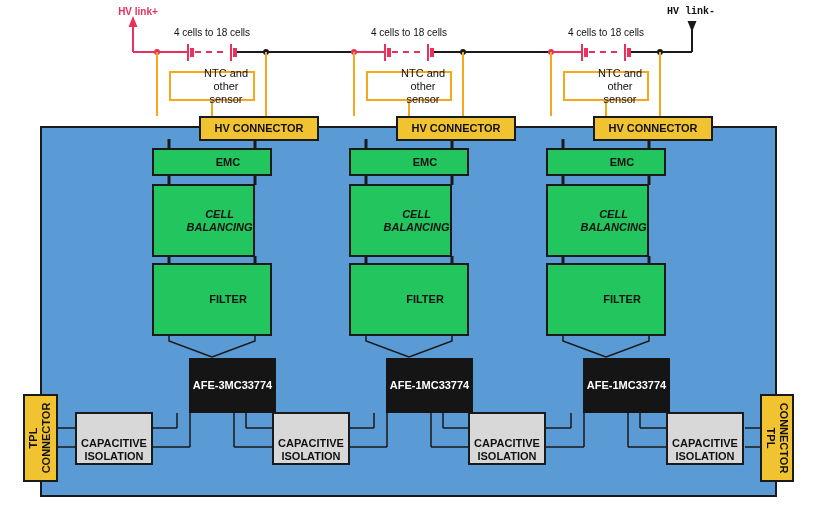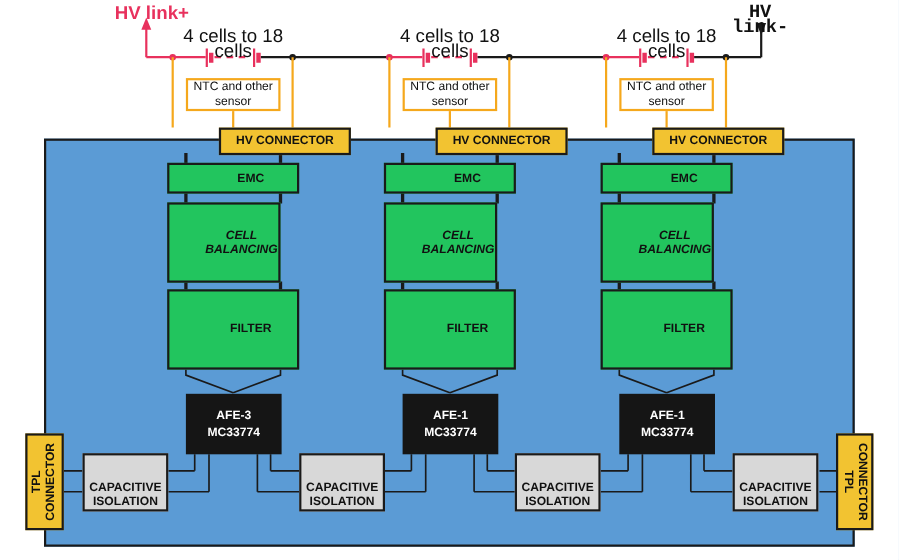--- a/index.html
+++ b/index.html
@@ -13,43 +13,43 @@
   }
   .wires{position:absolute;left:0;top:0;width:817px;height:509px;z-index:2;pointer-events:none;}
   .box{
     position:absolute;box-sizing:border-box;border:2px solid #1a1a1a;
     display:flex;align-items:center;justify-content:center;text-align:center;
     font-size:11px;font-weight:bold;z-index:3;line-height:13px;
   }
   .lightblue{background:#22c55e;padding-left:32px;}
   .yellow{background:#F2C331;}
   .gray{background:#D8D8D8;flex-direction:column;justify-content:flex-end;}
-  .white-orange{background:#ffffff;border:2px solid #F5A81C;font-weight:normal;flex-direction:column;}
-  .afe{background:#151515;color:#ffffff;flex-direction:column;border:none;}
+  .white-orange{background:#ffffff;border:2px solid #F5A81C;font-weight:normal;flex-direction:column;padding-left:28px;}
+  .afe{background:#151515;color:#ffffff;flex-direction:row;border:none;margin-left:20px;}
   .afe .afe-name{line-height:15px;font-weight:bold;}
   .afe .afe-part{line-height:15px;font-weight:bold;}
   
   .c1{left:152px;} .c2{left:349px;} .c3{left:546px;}
   .n1{left:169px;} .n2{left:366px;} .n3{left:563px;}
   .a1{left:169px;} .a2{left:366px;} .a3{left:563px;}
   .hvc{top:116px;width:120px;height:25px;margin-left:47px;}
   .emc{top:148px;width:120px;height:28px;}
   .cb{top:184px;width:103px;height:73px;font-style:italic;}
   .flt{top:263px;width:120px;height:73px;}
   .afe{top:358px;width:87px;height:55px;position:absolute;}
   .ntc{top:71px;width:86px;height:30px;position:absolute;}
   .ci{top:412px;width:78px;height:53px;}
   .ci1{left:75px;} .ci2{left:272px;} .ci3{left:468px;} .ci4{left:666px;}
   .tpl{top:394px;width:35px;height:88px;}
   .tpl-l{left:23px;} .tpl-r{left:760px;width:34px;}
   .tpl-inner{display:flex;flex-direction:column;width:84px;text-align:center;line-height:13px;}
   .tpl-l .tpl-inner{transform:rotate(-90deg);}
   .tpl-r .tpl-inner{transform:rotate(90deg);flex-direction:column-reverse;}
   .toplabel{
-    position:absolute;z-index:3;font-size:17px;text-align:center;height:14px;line-height:14px;
+    position:absolute;z-index:3;font-size:10px;text-align:center;height:14px;line-height:14px;
   }
   .cells{top:26px;width:120px;font-weight:normal;color:#111;}
   .hvplus{left:104px;top:5px;width:68px;font-weight:bold;color:#E8315D;}
   .hvminus{left:657px;top:5px;width:68px;font-weight:bold;color:#111;font-family:Liberation Mono, monospace;}
 </style>
 </head>
 <body>
 
 <div class="canvas">
 

